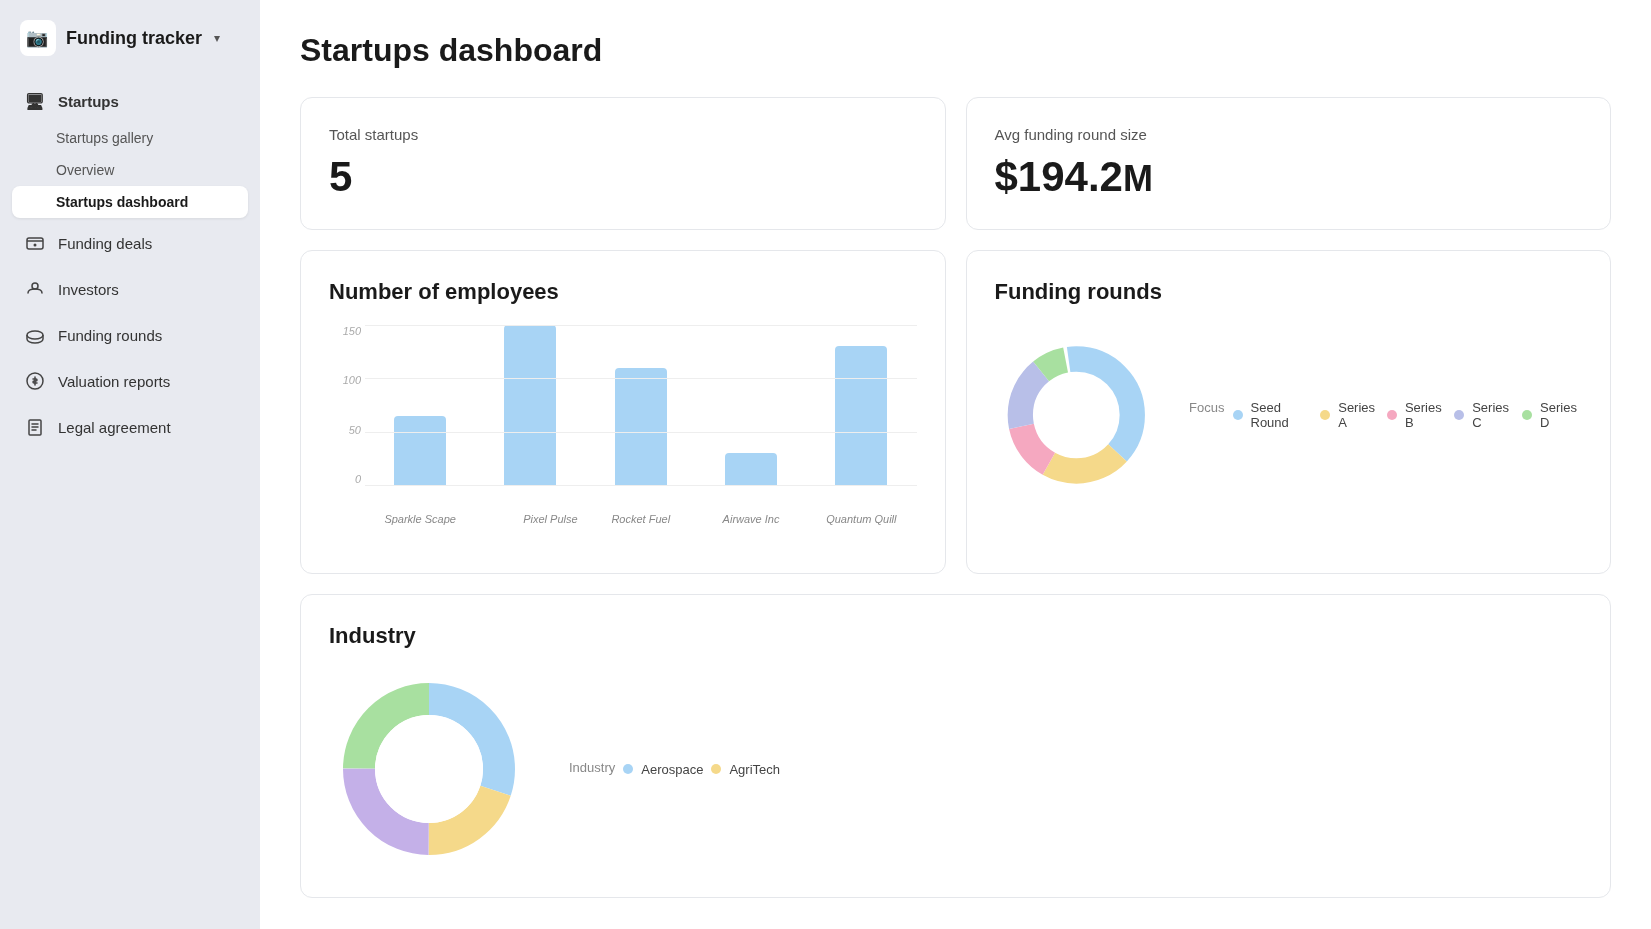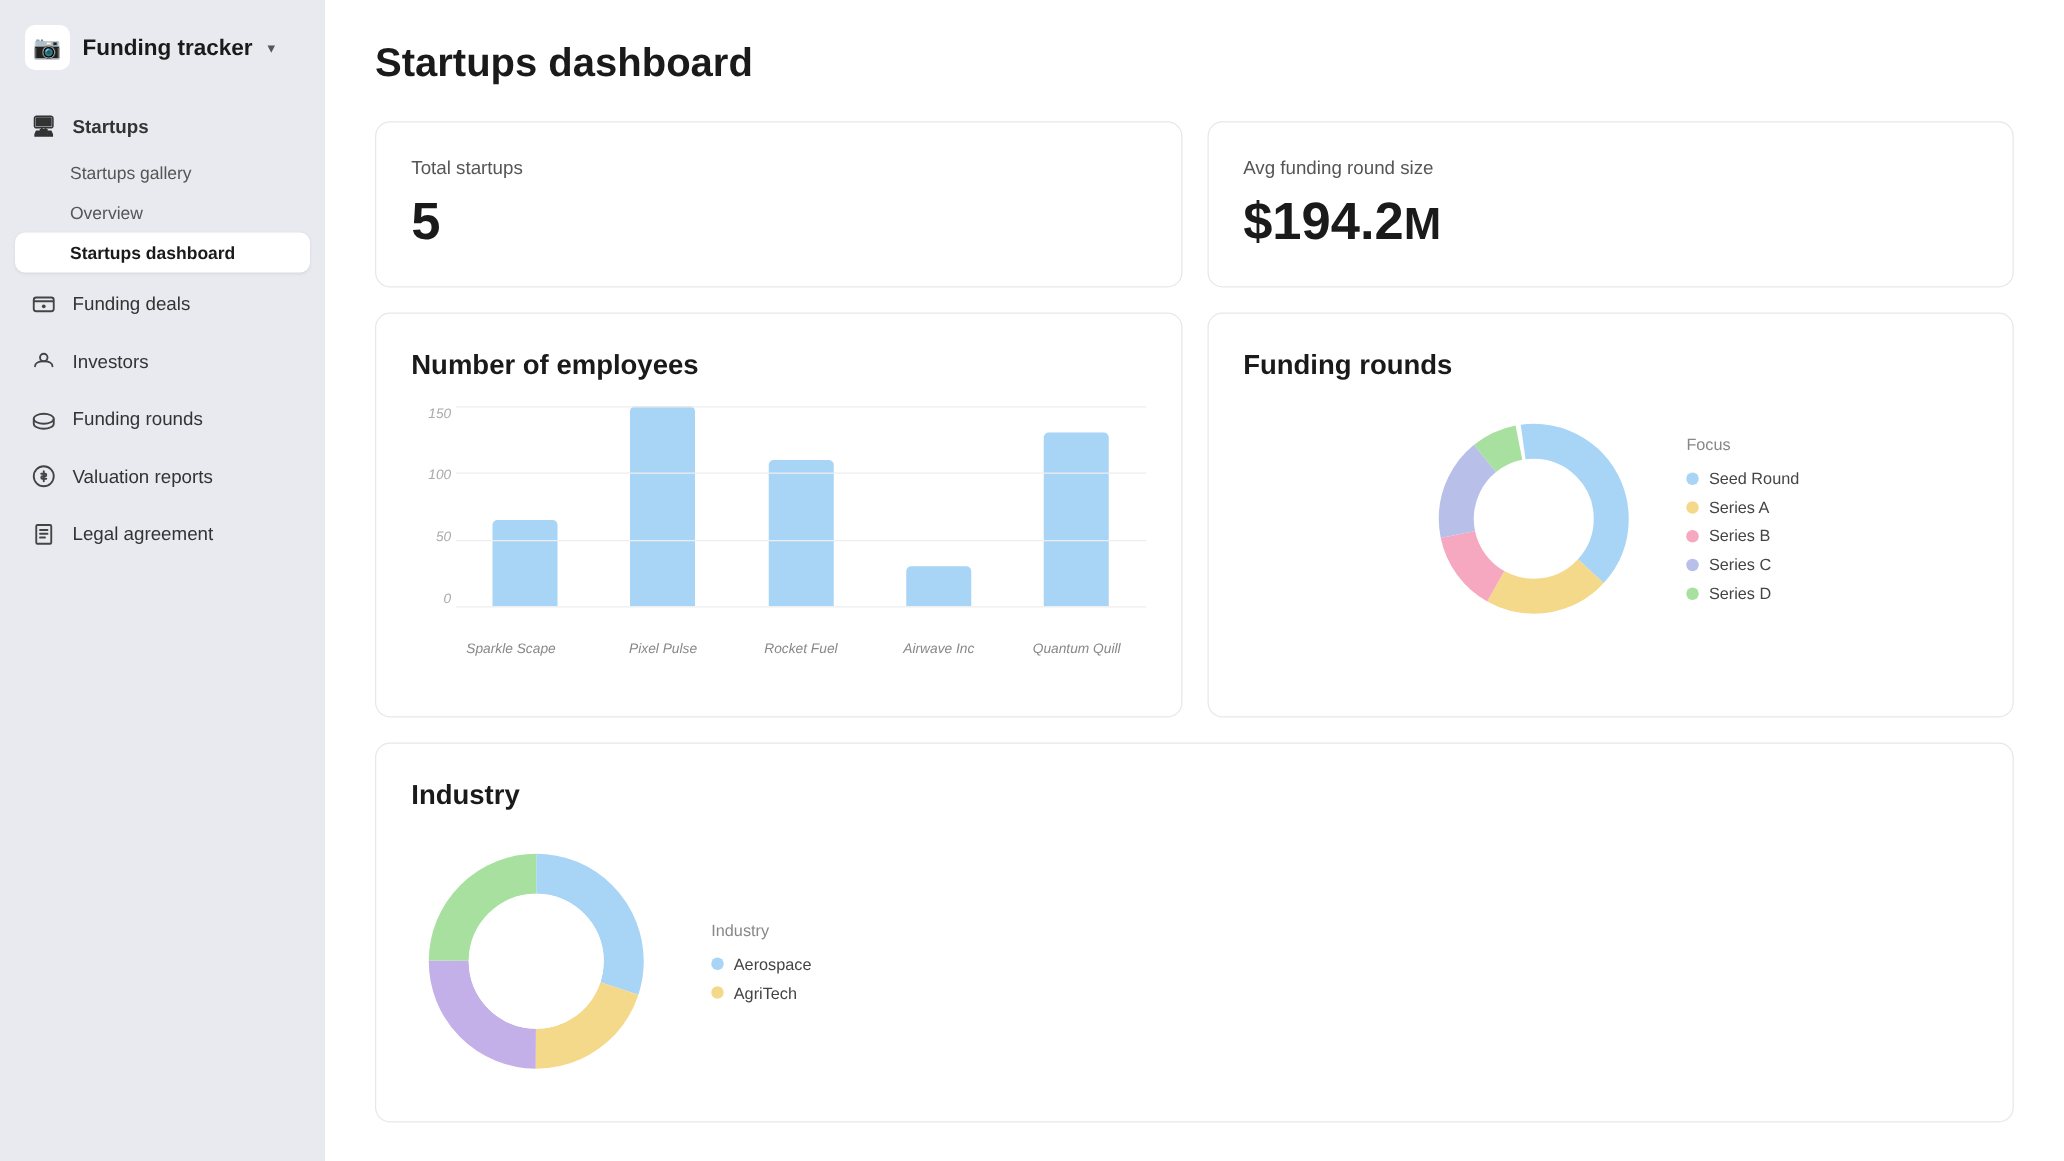--- a/index.html
+++ b/index.html
@@ -163,21 +163,20 @@
       align-items: center;
       justify-content: center;
       gap: 32px;
     }
     .donut-svg {
       width: 180px;
       height: 180px;
     }
     .legend {
       display: flex;
-      flex-direction: column;
       gap: 8px;
     }
     .legend-title {
       font-size: 13px;
       color: #888;
       margin-bottom: 4px;
       font-weight: 500;
     }
     .legend-item {
       display: flex;
@@ -349,22 +348,22 @@
           </div>
 
           <div style="position:absolute; left:0; top:0; width:32px; height:160px; display:flex; flex-direction:column; justify-content:space-between; text-align:right;">
             <span style="font-size:11px; color:#aaa;">150</span>
             <span style="font-size:11px; color:#aaa;">100</span>
             <span style="font-size:11px; color:#aaa;">50</span>
             <span style="font-size:11px; color:#aaa;">0</span>
           </div>
 
           <div style="position:absolute; bottom:0; left:36px; right:0; display:flex; gap:16px; padding: 0 8px;">
-            <div style="flex:1; text-align:left; font-size:11px; color:#888; padding-top:4px;">Sparkle Scape</div>
-            <div style="flex:1; text-align:center; font-size:11px; color:#888; padding-top:4px;">Pixel Pulse</div>
+            <div style="flex:1; text-align:center; font-size:11px; color:#888; padding-top:4px;">Sparkle Scape</div>
+            <div style="flex:1; text-align:right; font-size:11px; color:#888; padding-top:4px;">Pixel Pulse</div>
             <div style="flex:1; text-align:center; font-size:11px; color:#888; padding-top:4px;">Rocket Fuel</div>
             <div style="flex:1; text-align:center; font-size:11px; color:#888; padding-top:4px;">Airwave Inc</div>
             <div style="flex:1; text-align:center; font-size:11px; color:#888; padding-top:4px;">Quantum Quill</div>
           </div>
         </div>
       </div>
     </div>
 
     <div class="chart-card">
       <div class="chart-title">Funding rounds</div>

